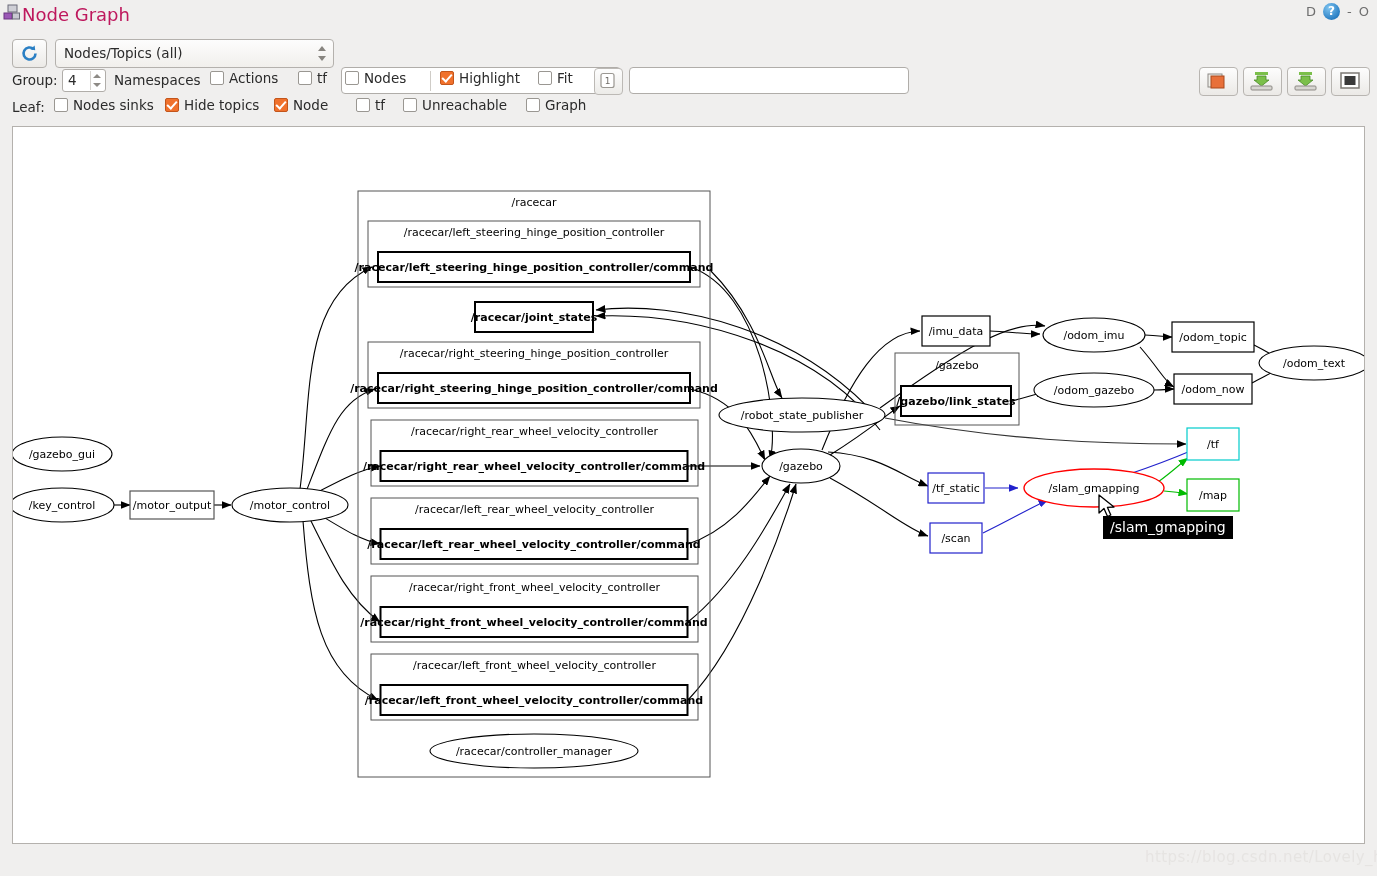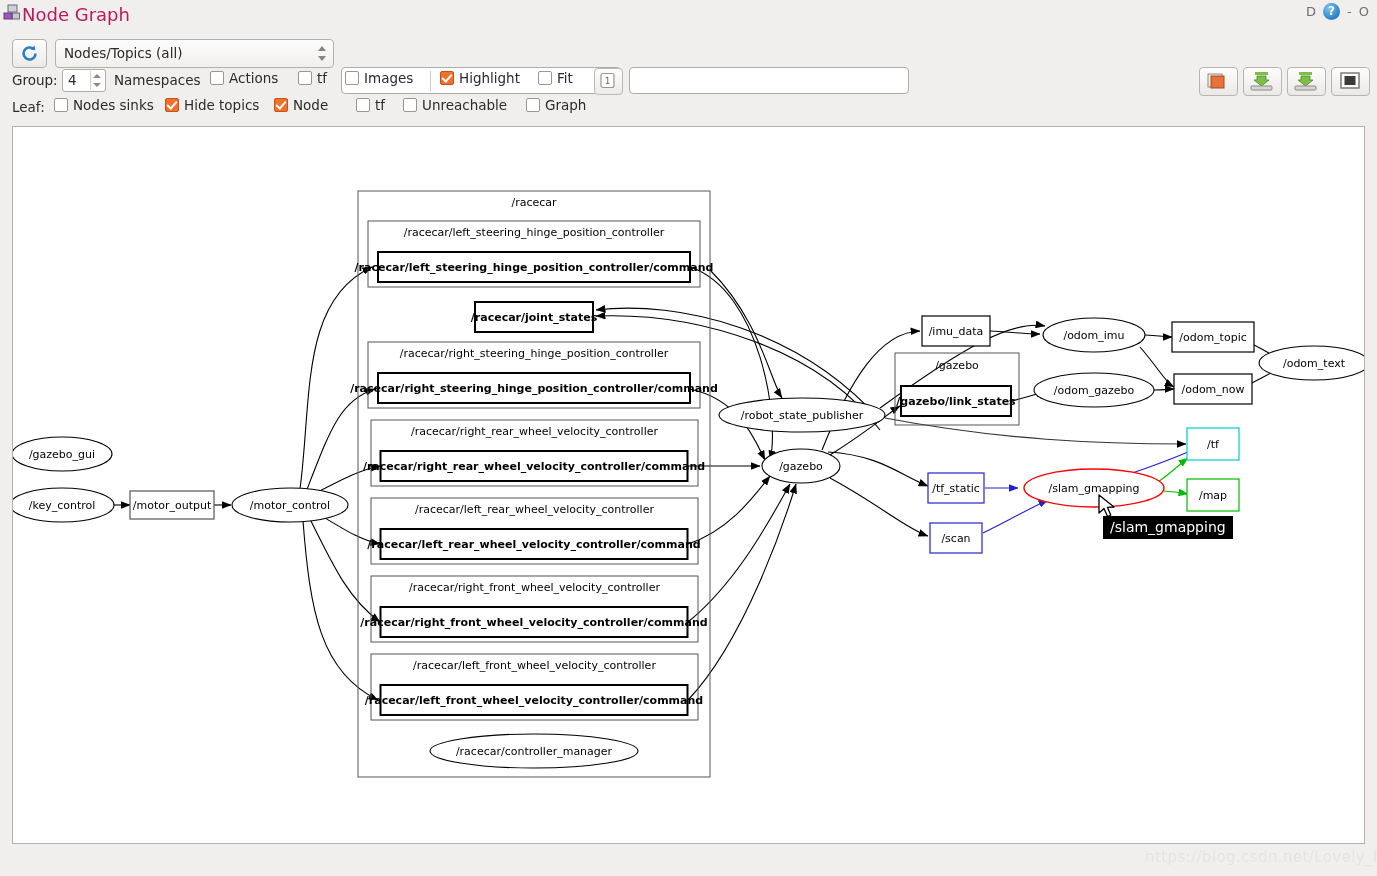--- a/index.html
+++ b/index.html
@@ -350,21 +350,21 @@
     <label class="cbwrap" style="left:210px">
       <span class="cbox"></span>
       <span class="cbtext">Actions</span>
     </label>
     <label class="cbwrap" style="left:298px">
       <span class="cbox"></span>
       <span class="cbtext">tf</span>
     </label>
     <label class="cbwrap" style="left:345px">
       <span class="cbox"></span>
-      <span class="cbtext">Images</span>
+      <span class="cbtext">Nodes</span>
     </label>
 
     <span class="vsep" style="left:430px"></span>
 
     <label class="cbwrap" style="left:440px">
       <span class="cbox checked"></span>
       <span class="cbtext">Highlight</span>
     </label>
     <label class="cbwrap" style="left:538px">
       <span class="cbox"></span>

